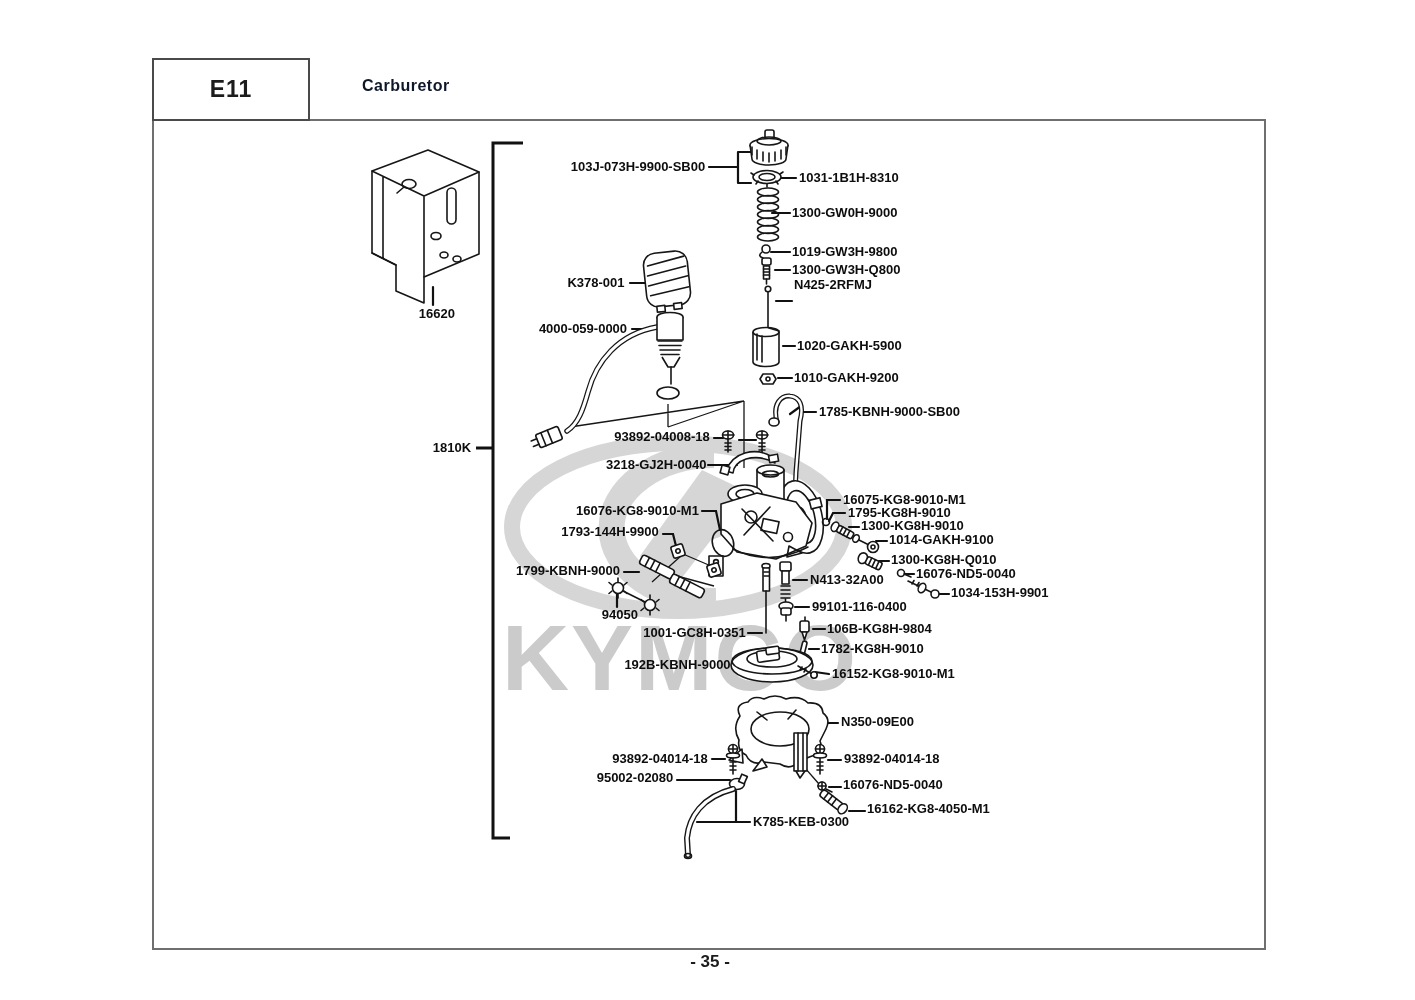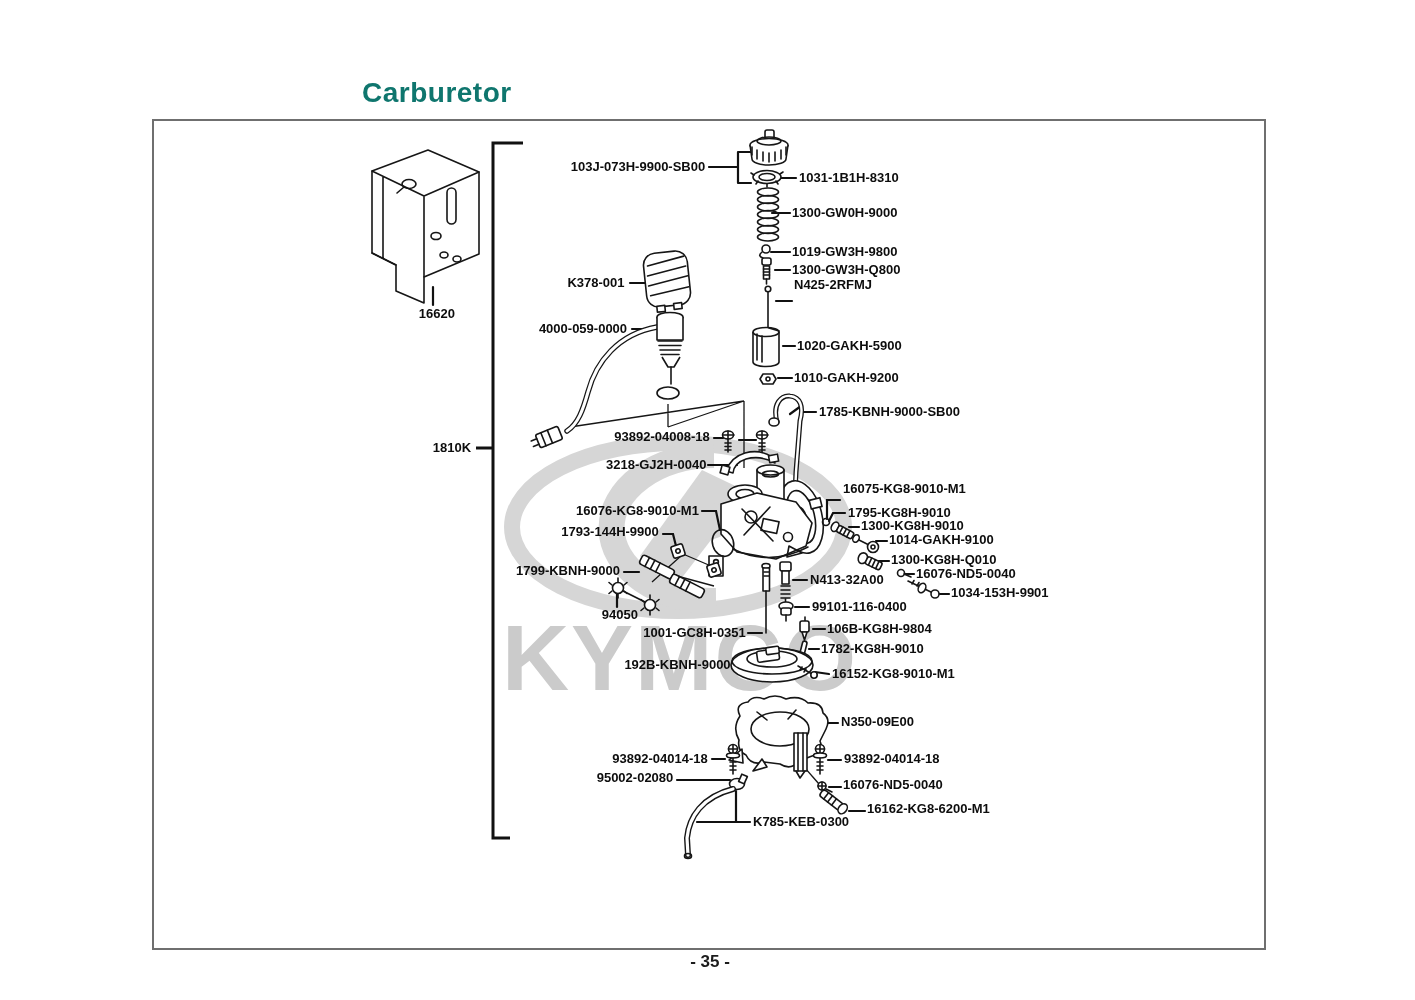--- a/index.html
+++ b/index.html
@@ -11,22 +11,22 @@
     position:absolute; left:152px; top:119px; width:1110px; height:827px;
     border:2px solid #6f6f6f; background:transparent;
   }
   .code-box {
     position:absolute; left:152px; top:58px; width:154px; height:59px;
     border:2px solid #4a4a4a; border-bottom:2px solid #4a4a4a; background:#ffffff;
     display:flex; align-items:center; justify-content:center;
     font-size:23px; font-weight:bold; color:#1c1c1c; letter-spacing:1px; z-index:4;
   }
   .page-title {
-    position:absolute; left:362px; top:77px; font-size:28px; font-weight:bold;
-    color:#0f766e; letter-spacing:0.5px; z-index:4;
+    position:absolute; left:362px; top:77px; font-size:16px; font-weight:bold;
+    color:#0f172a; letter-spacing:0.5px; z-index:4;
   }
   .page-number {
     position:absolute; left:645px; top:952px; width:130px; text-align:center;
     font-size:17px; font-weight:bold; color:#1c1c1c; z-index:4;
   }
   .wm { position:absolute; left:0; top:0; z-index:0; }
   svg.diagram { position:absolute; left:0; top:0; z-index:2; }
   .lbl {
     position:absolute; z-index:3; white-space:nowrap;
     font-size:13px; font-weight:bold; color:#0d0d0d; line-height:14px;
@@ -51,20 +51,23 @@
     <g fill="none" stroke="#d6d6d6">
       <ellipse cx="678" cy="527" rx="166" ry="84" stroke-width="16"></ellipse>
       <path d="M714,455 A102,72 0 1 0 716,601" stroke-width="26"></path>
     </g>
     <path d="M640,556 L702,470 L748,492 L674,588 Z" fill="#d6d6d6" stroke="none"></path>
     <ellipse cx="706" cy="521" rx="25" ry="19" fill="#d6d6d6" stroke="none"></ellipse>
     <text x="680" y="690" text-anchor="middle" font-family="Liberation Sans, DejaVu Sans, sans-serif" font-size="93" font-weight="bold" letter-spacing="2" fill="#cbcbcb">KYMCO</text>
   </svg>
 
   <div class="content-border"></div>
+  <div class="code-box">
+    <span>E11</span>
+  </div>
   <div class="page-title">Carburetor</div>
   <div class="page-number">- 35 -</div>
 
   <svg class="diagram" width="1415" height="1000" viewBox="0 0 1415 1000">
 
     <g>
       <path class="lb" d="M523,143 H493 V838 H510"></path>
       <path class="lb" d="M476,448 H492"></path>
     </g>
 
@@ -415,23 +418,23 @@
   <div class="lbl" style="left:812px;top:600px">99101-116-0400</div>
   <div class="lbl" style="left:827px;top:622px">106B-KG8H-9804</div>
   <div class="lbl" style="left:821px;top:642px">1782-KG8H-9010</div>
   <div class="lbl ra" style="left:624px;top:658px;width:107px">192B-KBNH-9000</div>
   <div class="lbl" style="left:832px;top:667px">16152-KG8-9010-M1</div>
   <div class="lbl" style="left:841px;top:715px">N350-09E00</div>
   <div class="lbl ra" style="left:610px;top:752px;width:100px">93892-04014-18</div>
   <div class="lbl" style="left:844px;top:752px">93892-04014-18</div>
   <div class="lbl ra" style="left:595px;top:771px;width:80px">95002-02080</div>
   <div class="lbl" style="left:843px;top:778px">16076-ND5-0040</div>
-  <div class="lbl" style="left:867px;top:802px">16162-KG8-6200-M1</div>
+  <div class="lbl" style="left:867px;top:802px">16162-KG8-4050-M1</div>
   <div class="lbl" style="left:753px;top:815px">K785-KEB-0300</div>
-  <div class="lbl" style="left:843px;top:482px">16075-KG8-9010-M1</div>
+  <div class="lbl" style="left:843px;top:493px">16075-KG8-9010-M1</div>
   <div class="lbl" style="left:848px;top:506px">1795-KG8H-9010</div>
   <div class="lbl" style="left:861px;top:519px">1300-KG8H-9010</div>
   <div class="lbl" style="left:889px;top:533px">1014-GAKH-9100</div>
   <div class="lbl" style="left:891px;top:553px">1300-KG8H-Q010</div>
   <div class="lbl" style="left:916px;top:567px">16076-ND5-0040</div>
   <div class="lbl" style="left:951px;top:586px">1034-153H-9901</div>
 
 </div>
 
 </body></html>

